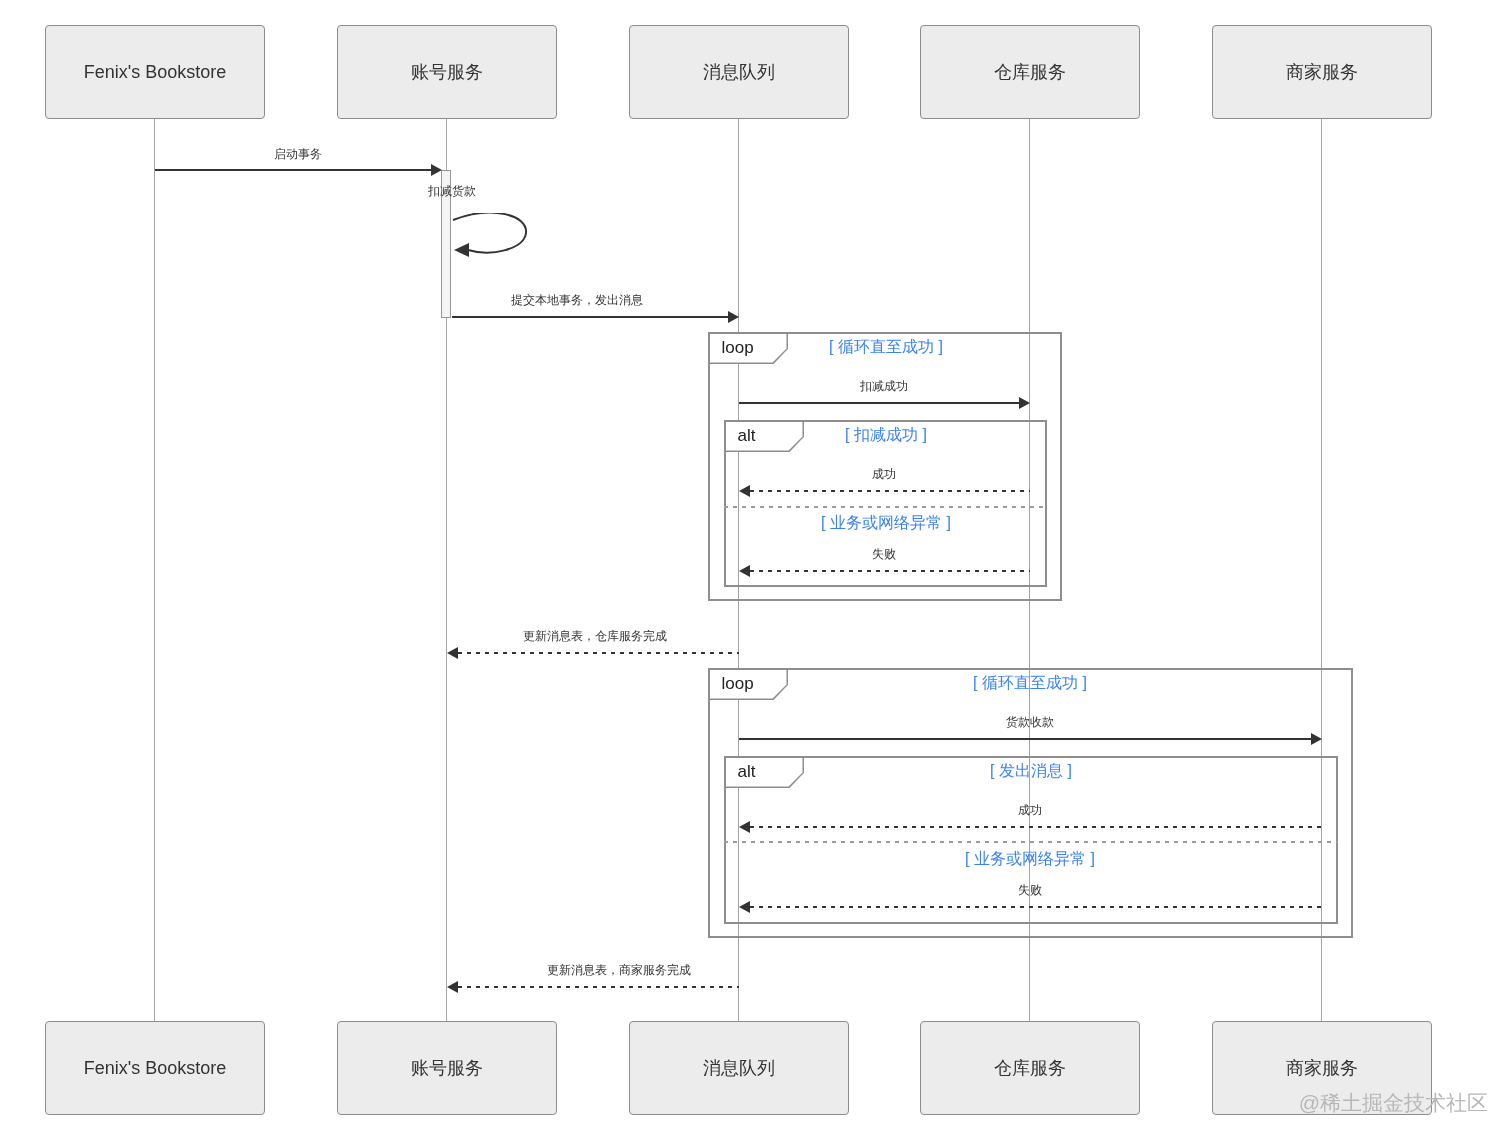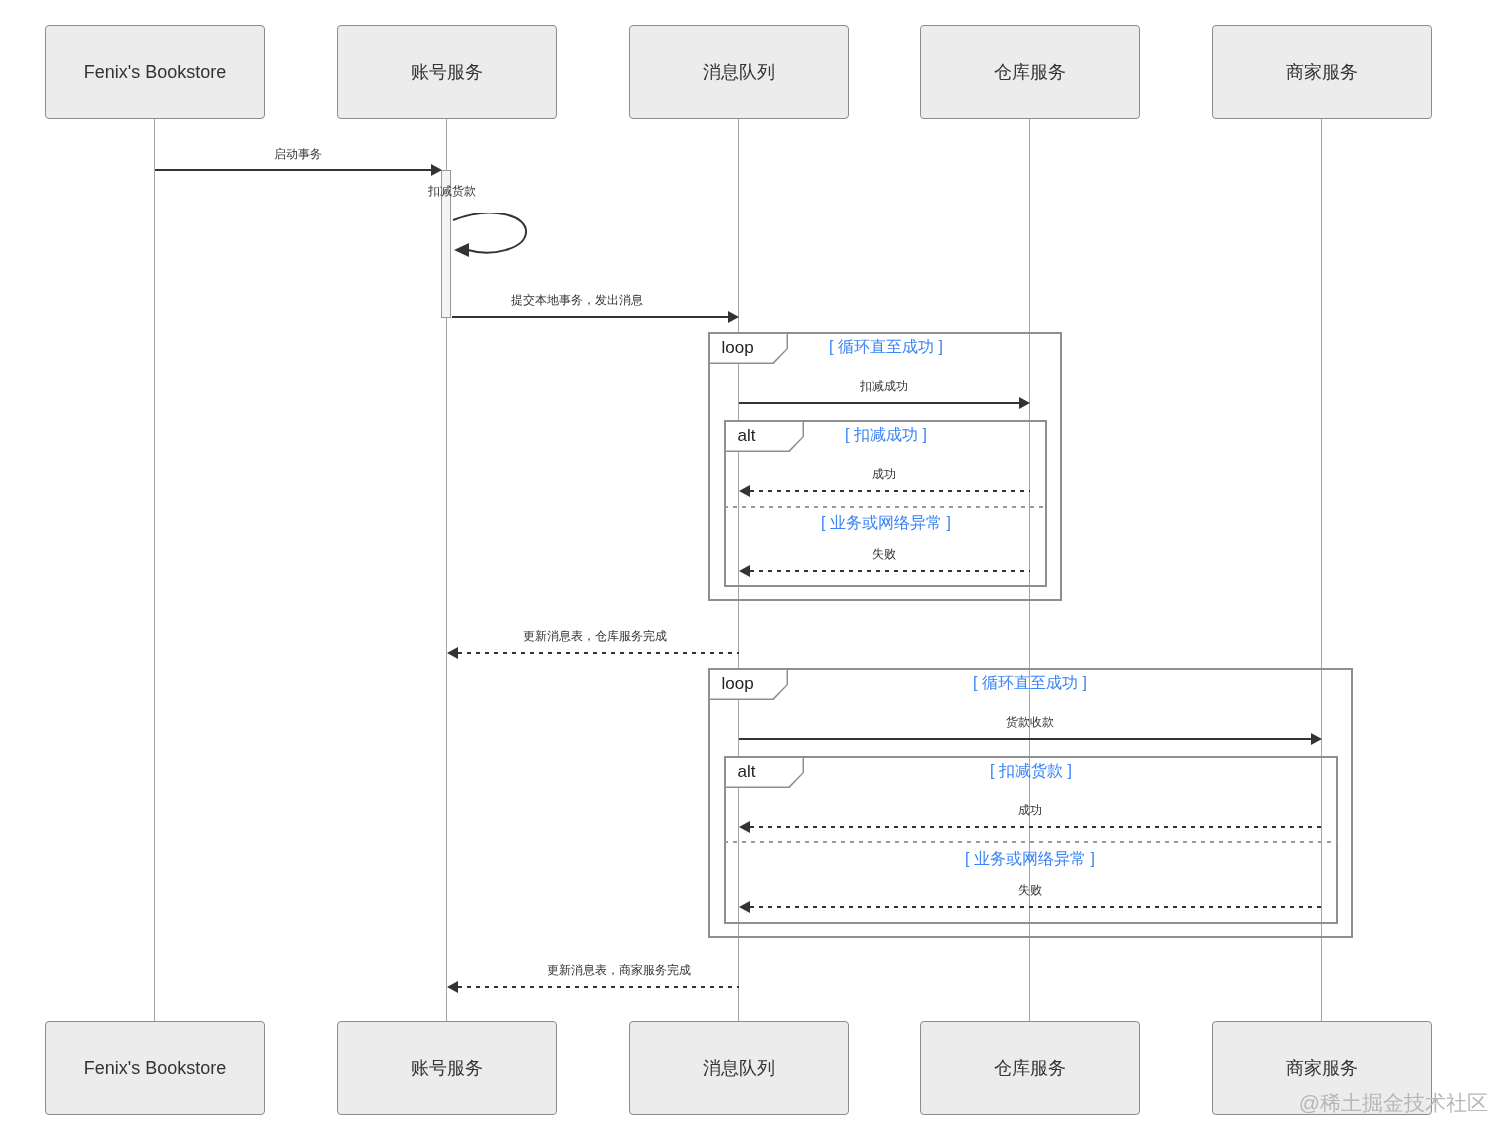--- a/index.html
+++ b/index.html
@@ -103,21 +103,21 @@
       <div class="ftab-inner">
           <span>alt</span>
         </div>
     </div>
   </div>
 
   <div class="guard" style="left:886px;top:336px">[ 循环直至成功 ]</div>
   <div class="guard" style="left:886px;top:424px">[ 扣减成功 ]</div>
   <div class="guard" style="left:886px;top:512px">[ 业务或网络异常 ]</div>
   <div class="guard" style="left:1030px;top:672px">[ 循环直至成功 ]</div>
-  <div class="guard" style="left:1031px;top:760px">[ 扣减货款 ]</div>
+  <div class="guard" style="left:1031px;top:760px">[ 发出消息 ]</div>
   <div class="guard" style="left:1030px;top:848px">[ 业务或网络异常 ]</div>
 
   <div class="divider" style="left:724px;top:506px;width:323px"></div>
   <div class="divider" style="left:724px;top:841px;width:614px"></div>
 
   <div class="activation"></div>
 
   <div class="mlabel" style="left:298px;top:143px">启动事务</div>
   <div class="mline" style="left:155px;top:169px;width:276px"></div>
   <div class="ah r" style="left:431px;top:164px"></div>

